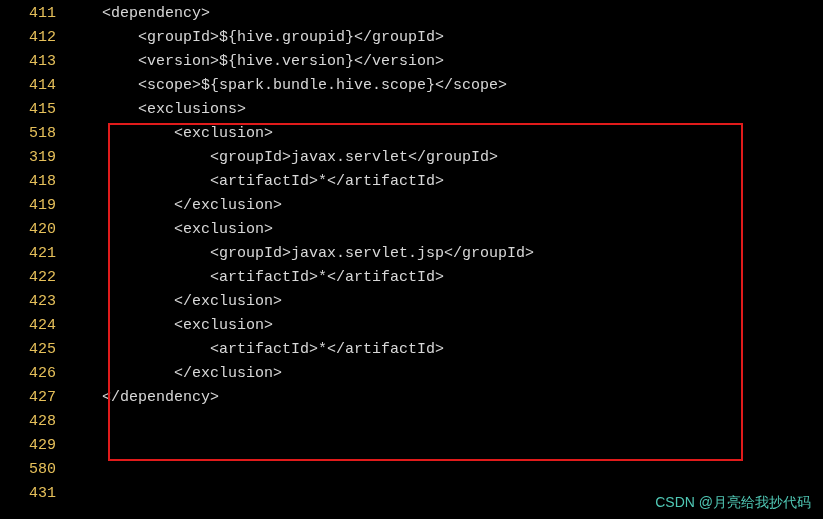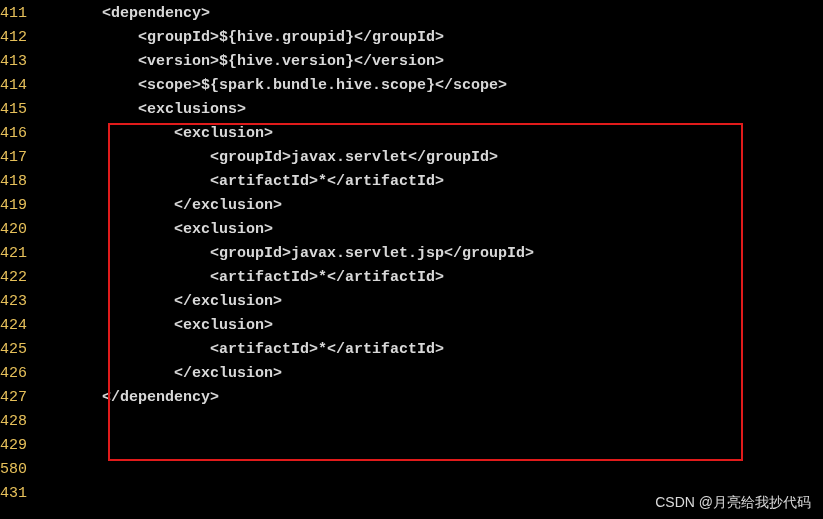--- a/index.html
+++ b/index.html
@@ -14,71 +14,70 @@
     height: 519px;
     overflow: hidden;
     position: relative;
   }
   .editor {
     display: flex;
     padding-top: 2px;
   }
   .gutter {
     width: 56px;
-    text-align: left;
+    text-align: right;
     padding-right: 10px;
     color: #e6c05a;
     user-select: none;
     flex-shrink: 0;
   }
   .gutter div {
     height: 24px;
   }
   .code {
     flex: 1;
     position: relative;
   }
   .line {
     height: 24px;
     white-space: pre;
     color: #d8d8d8;
-    font-weight: bold;
   }
   .highlight-box {
     position: absolute;
     border: 2px solid #e11b1b;
     left: 42px;
     top: 121px;
     width: 635px;
     height: 338px;
     pointer-events: none;
     box-sizing: border-box;
   }
   .watermark {
     position: absolute;
     right: 12px;
     bottom: 6px;
-    color: #ffffff;
+    color: #5eead4;
     font-family: Arial, "Microsoft YaHei", sans-serif;
     font-size: 14px;
     opacity: 0.85;
   }
 </style>
 </head>
 <body>
 
 <div class="editor">
   <div class="gutter">
     <div>411</div>
     <div>412</div>
     <div>413</div>
     <div>414</div>
     <div>415</div>
-    <div>416</div>
-    <div>417</div>
+    <div>518</div>
+    <div>319</div>
     <div>418</div>
     <div>419</div>
     <div>420</div>
     <div>421</div>
     <div>422</div>
     <div>423</div>
     <div>424</div>
     <div>425</div>
     <div>426</div>
     <div>427</div>

